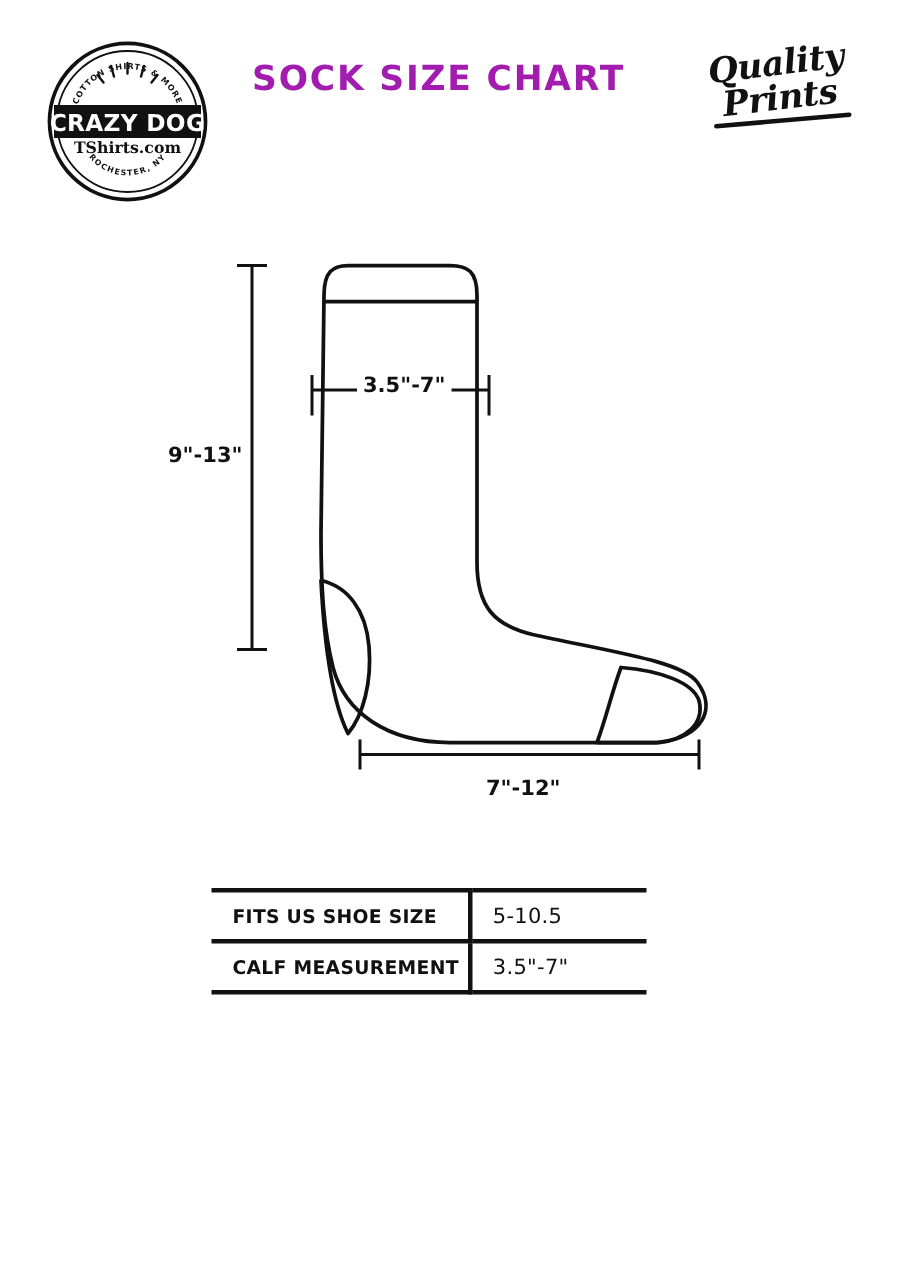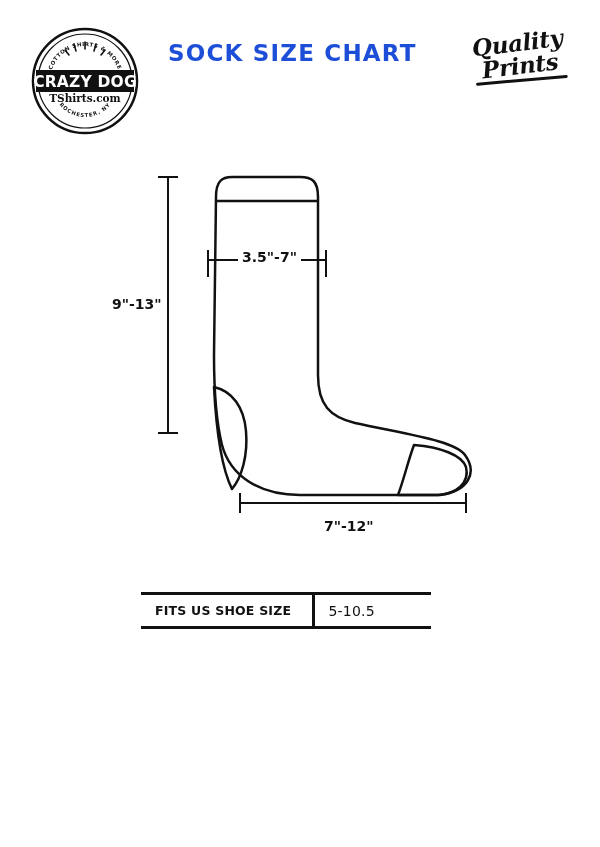--- a/index.html
+++ b/index.html
@@ -41,21 +41,21 @@
     position: absolute;
     left: 140px;
     top: 18px;
     width: 320px;
   }
   .main-title {
     font-family: "DejaVu Sans", sans-serif;
     font-weight: bold;
     font-size: 23px;
     letter-spacing: 1.2px;
-    color: #1d4ed8;
+    color: #a21caf;
     margin: 0 0 12px 2px;
     white-space: nowrap;
   }
   .subtitle-box {
     border: 3px solid #111;
     padding: 7px 12px 8px 12px;
     display: inline-block;
   }
   .subtitle {
     font-family: "DejaVu Sans", sans-serif;
@@ -251,14 +251,18 @@
   <span class="dim-label lbl-calf">3.5"-7"</span>
   <span class="dim-label lbl-foot">7"-12"</span>
 </div>
 
 <table class="spec-table">
   <tbody>
     <tr>
       <td class="c-label">FITS US SHOE SIZE</td>
       <td class="c-value">5-10.5</td>
     </tr>
+    <tr>
+      <td class="c-label">CALF MEASUREMENT</td>
+      <td class="c-value">3.5"-7"</td>
+    </tr>
   </tbody>
 </table>
 
 </body></html>

